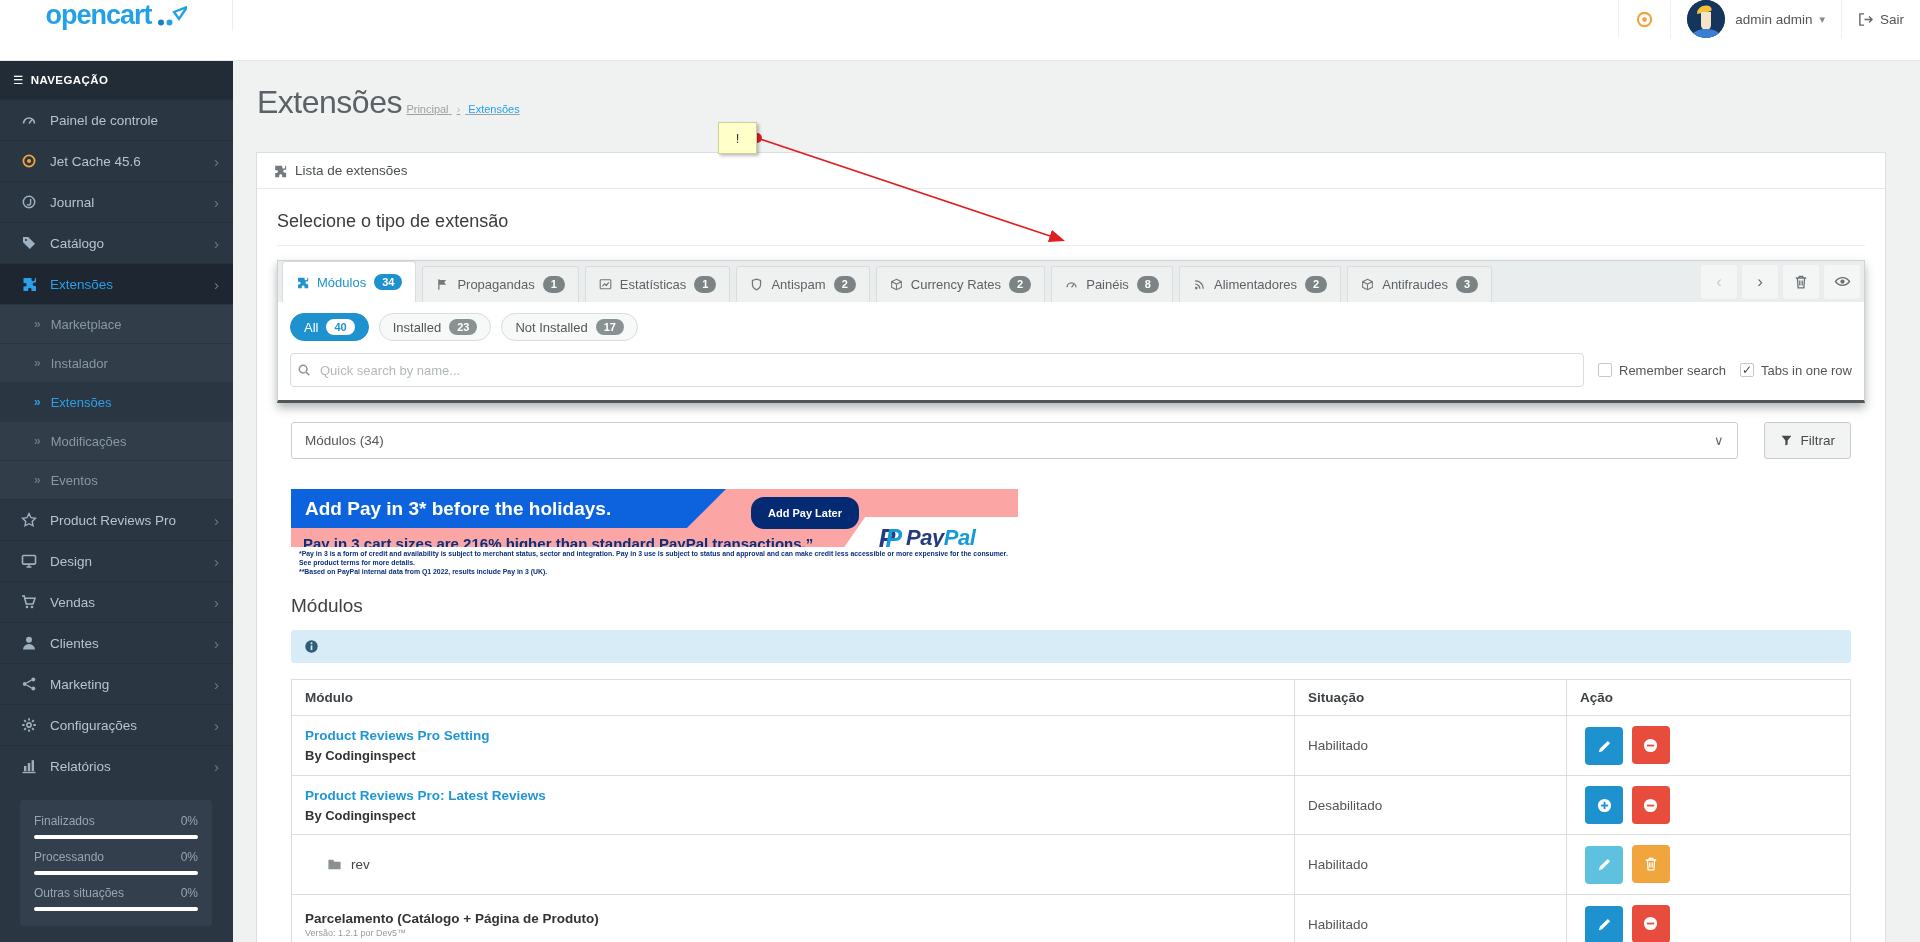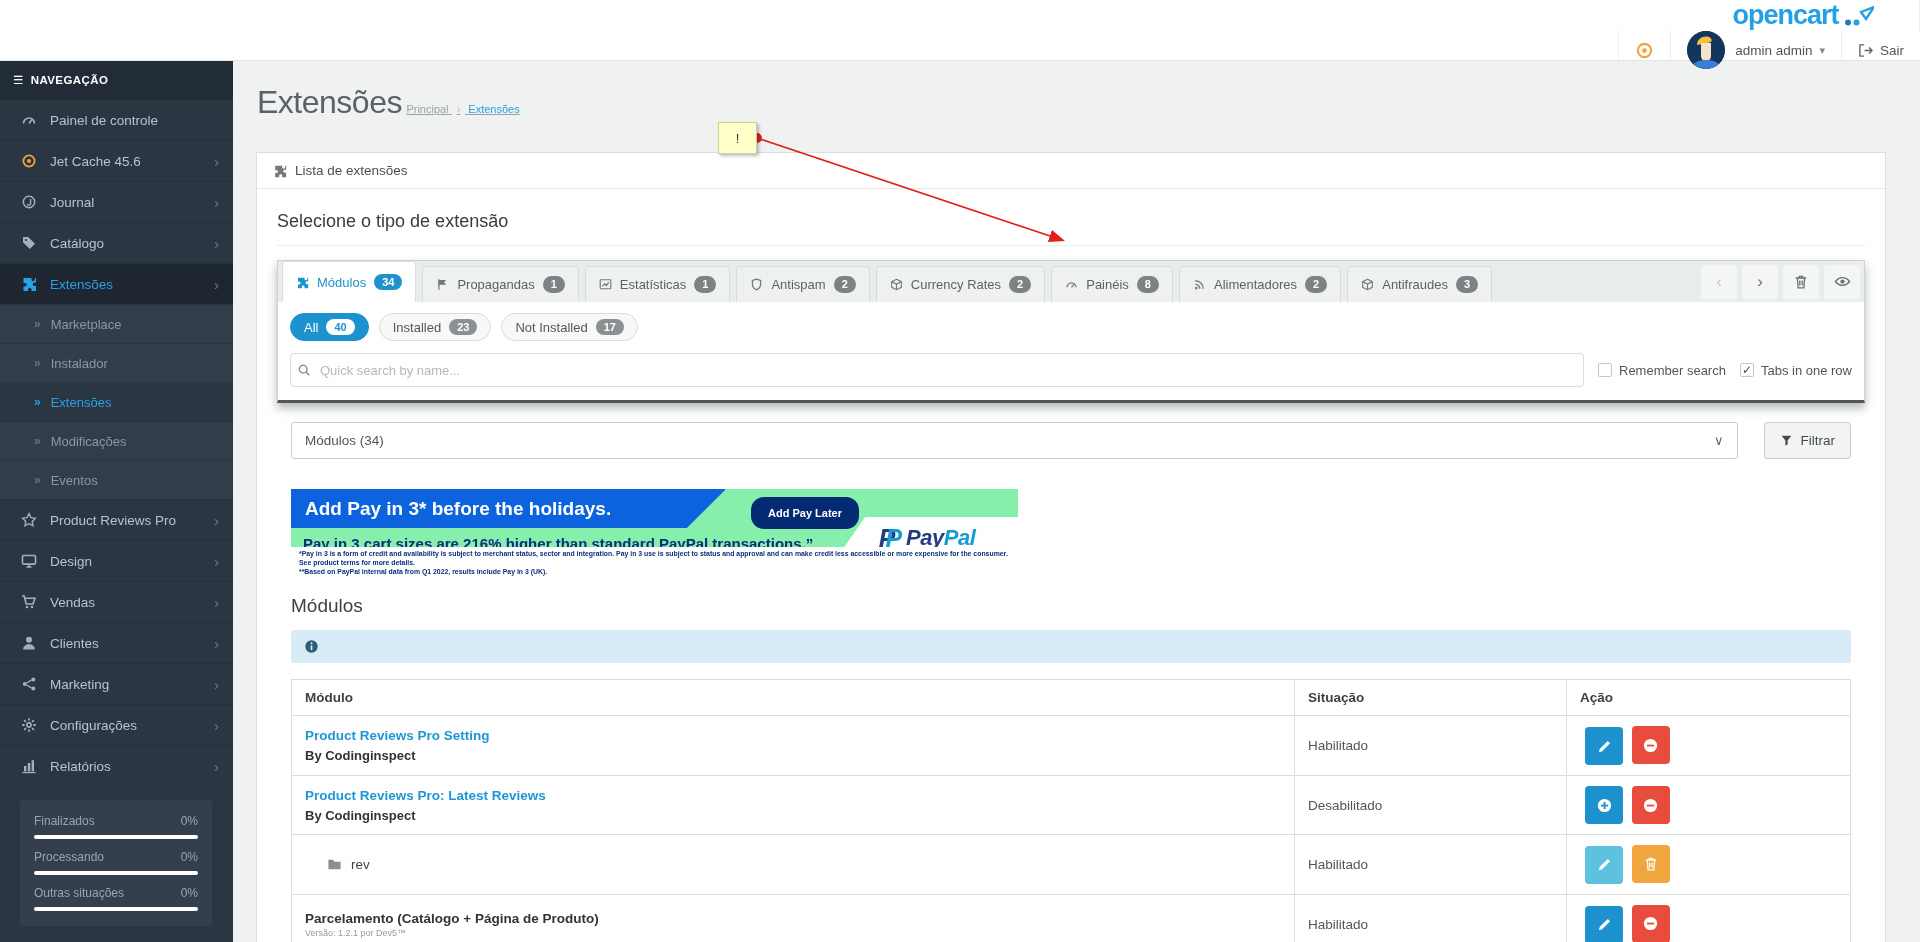--- a/index.html
+++ b/index.html
@@ -1,21 +1,21 @@
 <!DOCTYPE html>
 <html><head>
 <meta charset="utf-8">
 <style>
   * { margin:0; padding:0; box-sizing:border-box; }
   html,body { width:1920px; height:942px; overflow:hidden; background:#f0f2f2;
     font-family:"Liberation Sans","DejaVu Sans",sans-serif; }
   .app { width:1920px; height:942px; position:relative; }
 
   
-  .topbar { height:61px; background:#fff; display:flex; align-items:flex-end; border-bottom:1px solid #e4e6e7; position:relative; z-index:5;flex-direction:column; }
+  .topbar { height:61px; background:#fff; display:flex; align-items:flex-start; border-bottom:1px solid #e4e6e7; position:relative; z-index:5; }
   .logo-area { width:233px; display:flex; align-items:center; justify-content:center; border-right:1px solid #eceeee; }
   .logo-text { font-size:27px; font-weight:bold; color:#23a1e6; letter-spacing:-1px; }
   .logo-mark { margin-left:5px; }
   .topbar-right { margin-left:auto; display:flex; align-items:stretch; }
   .tb-item { display:flex; align-items:center; padding:0 16px; border-left:1px solid #eef0f0; color:#555; font-size:13.5px; }
   .target-ic { color:#f0a33f; }
   .avatar { width:38px; height:38px; border-radius:50%; overflow:hidden; margin-right:10px; background:#16395c; }
   .caret { color:#888; font-size:11px; margin-left:7px; }
   .logout-ic { color:#666; margin-right:7px; }
 
@@ -79,21 +79,21 @@
   .cklabel { display:flex; align-items:center; gap:7px; font-size:13px; color:#555; white-space:nowrap; cursor:pointer; }
   .cb { width:14px; height:14px; border:1px solid #c3c8ca; background:#fff; border-radius:2px; display:flex; align-items:center; justify-content:center; font-size:12px; color:#444; }
 
   
   .select-row { display:flex; gap:26px; margin:19px 14px 0; }
   .selectbox { flex:1; height:37px; border:1px solid #ccc; border-radius:3px; background:#fff; display:flex; align-items:center; padding:0 13px; font-size:13.5px; color:#555; cursor:pointer; }
   .selectbox .vcaret { margin-left:auto; color:#666; font-size:13px; }
   .filter-btn { height:37px; border:1px solid #ccc; border-radius:3px; background:#f2f4f4; padding:0 15px; display:flex; align-items:center; gap:8px; font-size:13.5px; color:#47494b; cursor:pointer; }
 
   
-  .banner { margin:30px 0 0 14px; width:727px; height:92px; background:#86efac; position:relative; overflow:hidden; cursor:pointer; }
+  .banner { margin:30px 0 0 14px; width:727px; height:92px; background:#fca5a5; position:relative; overflow:hidden; cursor:pointer; }
   .bn-blue { position:absolute; left:0; top:0; width:435px; height:39px; background:#0d63dd; clip-path:polygon(0 0,100% 0,91% 100%,0 100%); display:flex; align-items:center; padding:0 14px; color:#fff; font-weight:bold; font-size:19px; }
   .bn-btn { position:absolute; left:460px; top:8px; height:25px; border-radius:13px; background:#032a73; color:#fff; font-weight:bold; font-size:11px; display:flex; align-items:center; padding:16px 17px; }
   .bn-sub { position:absolute; left:12px; top:46px; color:#0a2f7c; font-weight:bold; font-size:15px; }
   .bn-fine { position:absolute; left:0; right:0; bottom:0; background:#fff; padding:3px 8px 4px; font-size:6.9px; line-height:1.3; color:#0a2f7c; font-weight:bold; }
   .bn-logo { position:absolute; right:0; top:28px; width:182px; height:42px; background:#fff; clip-path:polygon(16% 0,100% 0,100% 100%,0 100%); display:flex; align-items:center; justify-content:center; gap:4px; }
   .pp-mono { font-weight:bold; font-size:25px; font-style:italic; }
   .pp1 { color:#253b80; } .pp2 { color:#179bd7; margin-left:-10px; }
   .pp-word { font-weight:bold; font-style:italic; font-size:22px; letter-spacing:-.5px; }
   .ppw1 { color:#253b80;font-style:italic; } .ppw2 { color:#179bd7; }
 

